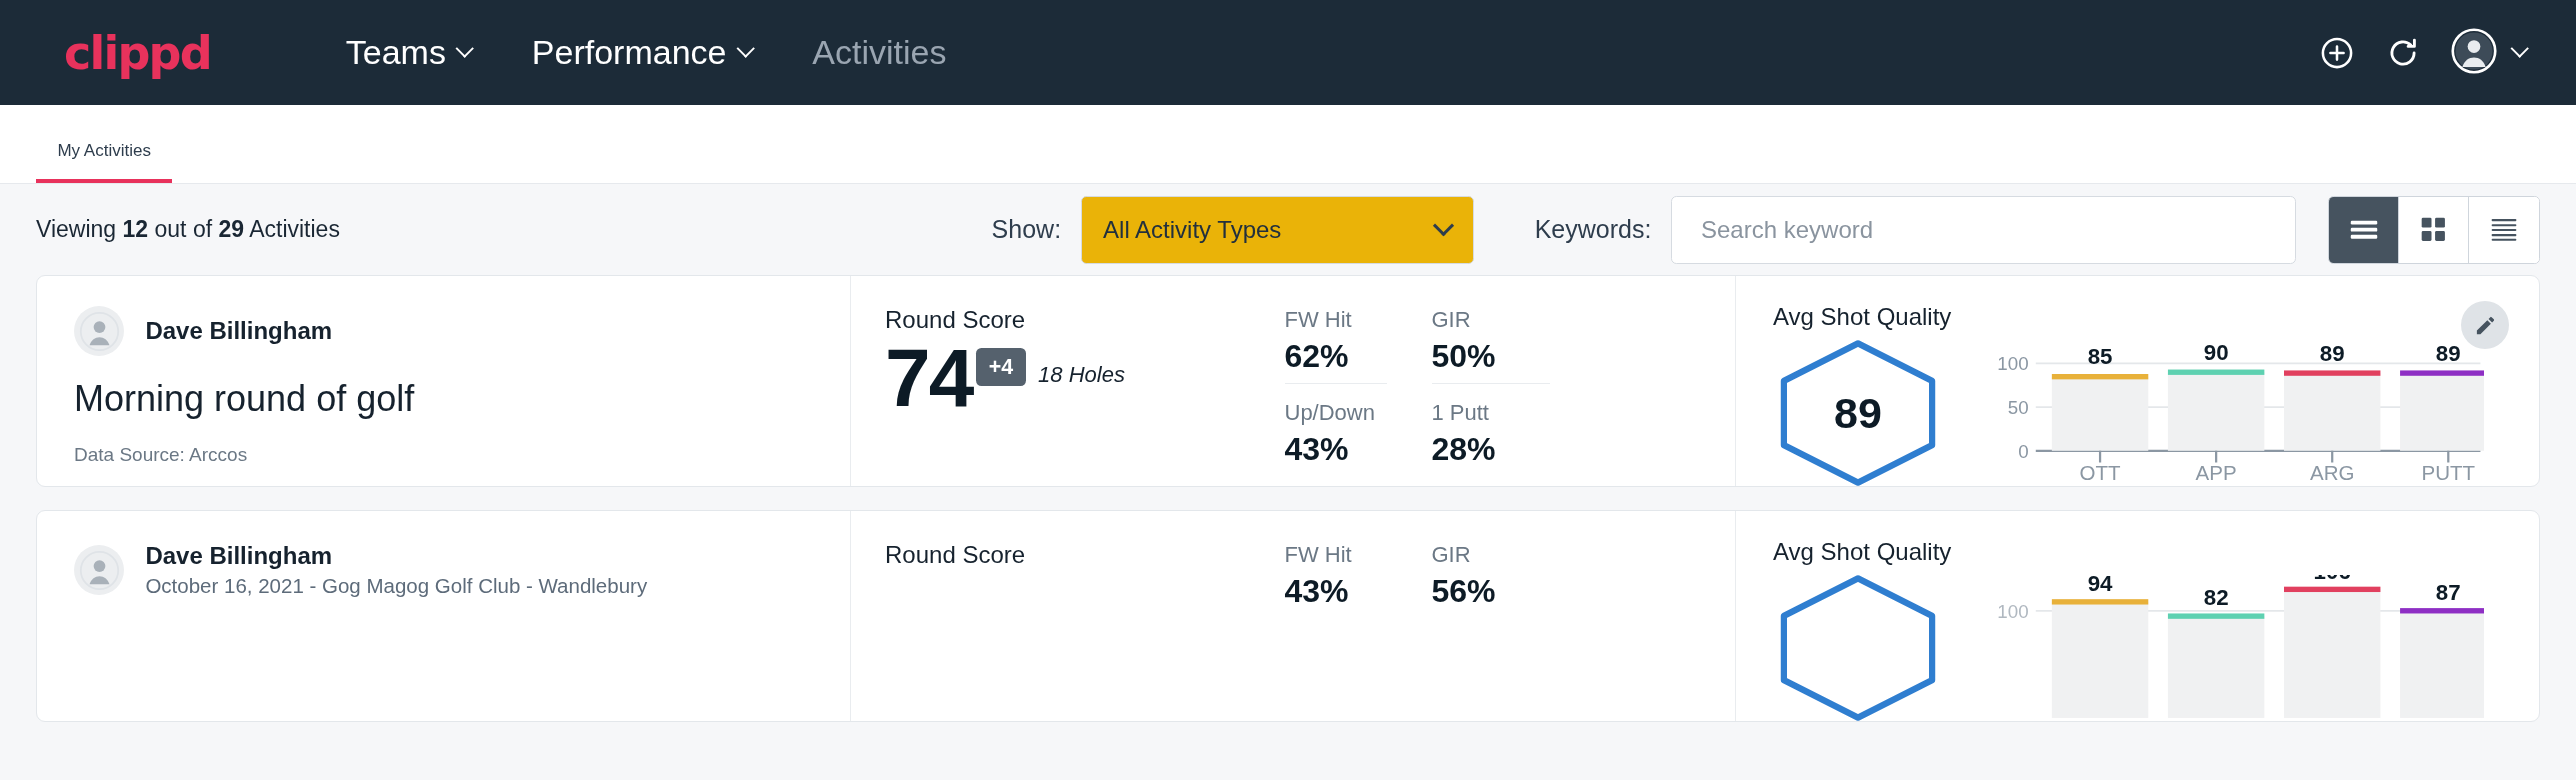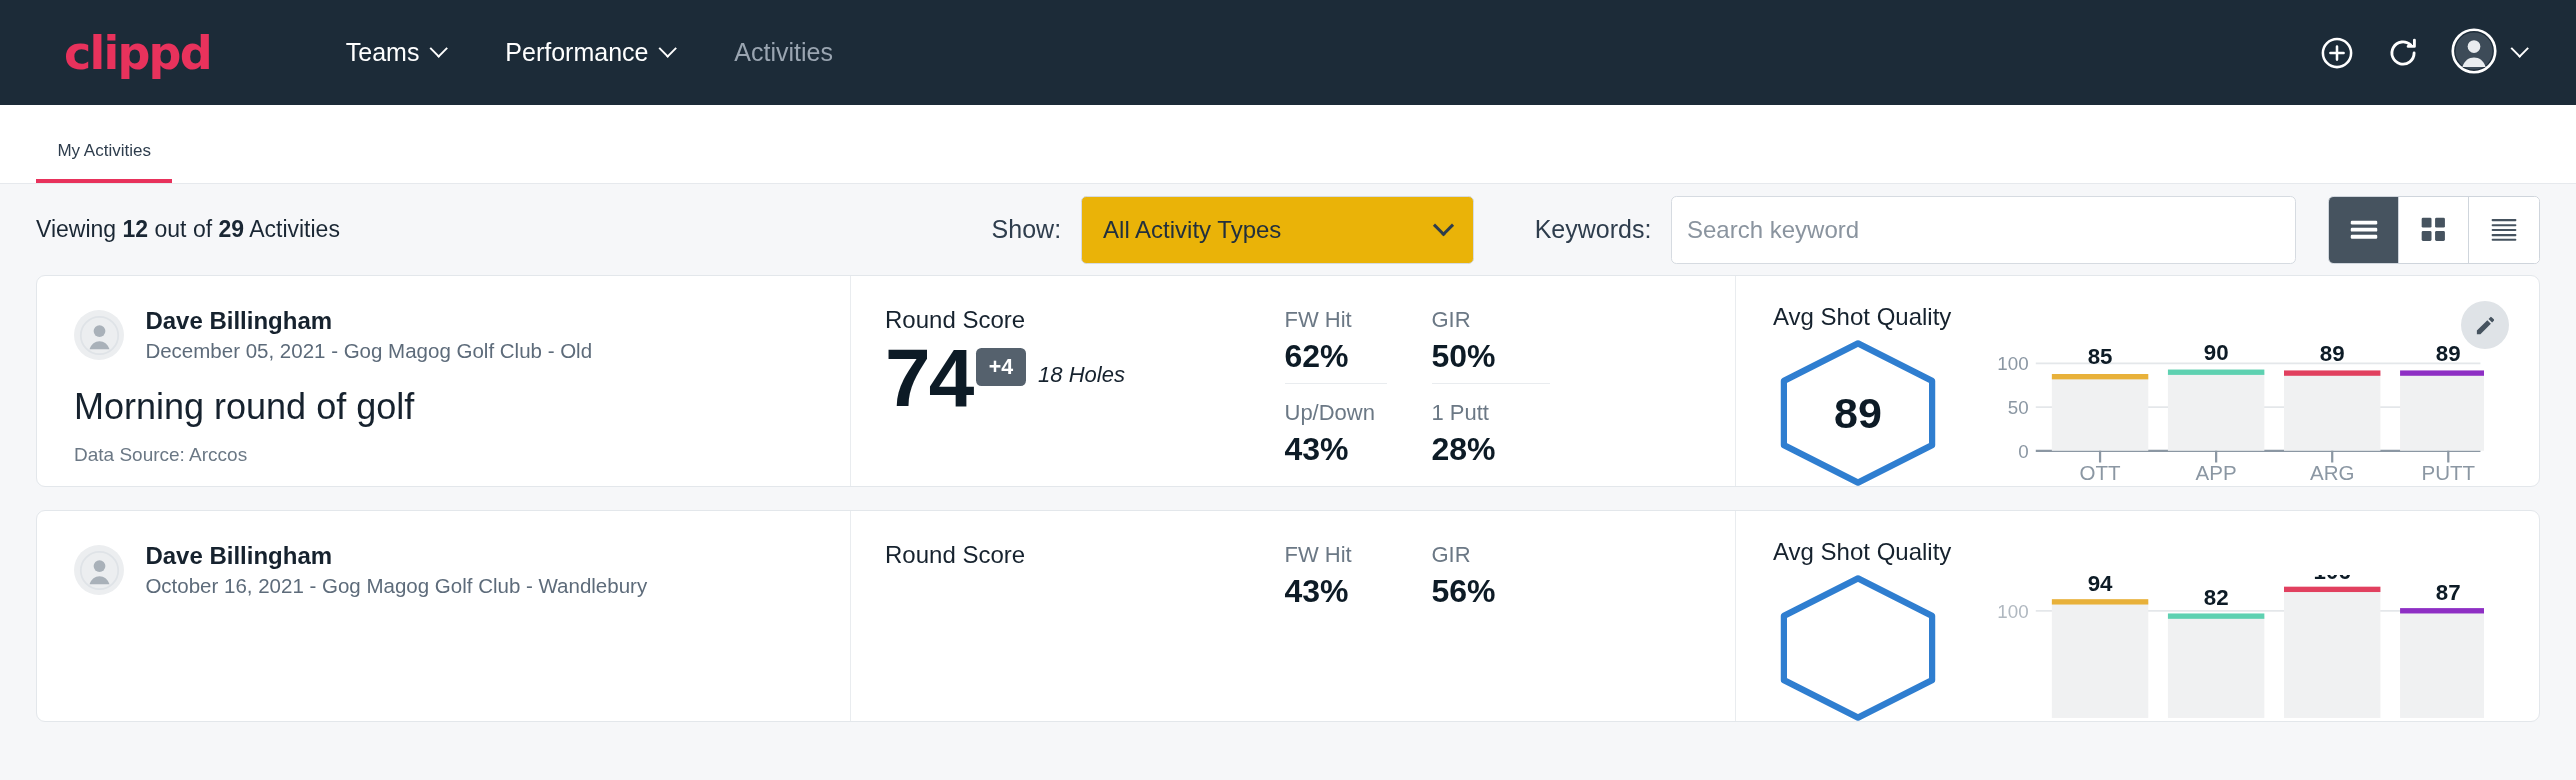--- a/index.html
+++ b/index.html
@@ -31,21 +31,21 @@
     margin-right: 105px;
     line-height: 1;
     font-family: "DejaVu Sans", sans-serif;
   }
   .nav-items { display: flex; align-items: center; gap: 0; }
   .nav-item {
     display: flex;
     align-items: center;
     gap: 12.5px;
     color: #ffffff;
-    font-size: 25px;
+    font-size: 34px;
     padding: 0 30px;
     cursor: pointer;
     white-space: nowrap;
   }
   .nav-item.dim { color: #9aa5b1; }
   .chev {
     display: inline-block;
     width: 13.4px; height: 13.4px;
     border-right: 2.7px solid currentColor;
     border-bottom: 2.7px solid currentColor;
@@ -120,21 +120,21 @@
     border-right: 3.6px solid #2e3d4d;
     border-bottom: 3.6px solid #2e3d4d;
     transform: rotate(45deg) translate(-2.7px,-2.7px);
   }
   .kw-gap { width: 61px; }
   .searchbox {
     width: 625px; height: 68px;
     background: #fff;
     border: 0.9px solid #d6dbe1;
     border-radius: 5.4px;
-    padding: 0 15px;
+    padding: 0 29px;
     font-size: 24px;
     color: #22303d;
     font-family: "Liberation Sans", sans-serif;
   }
   .searchbox::placeholder { color: #8a949f; }
 
   .viewtoggle {
     margin-left: 32px;
     display: flex;
     border: 0.9px solid #cfd5dc;
@@ -377,21 +377,20 @@
       <div class="who">
         <div class="who-avatar">
           <svg width="41" height="41" viewBox="0 0 46 46">
             <circle cx="23" cy="23" r="21" fill="none" stroke="#dfe3e7" stroke-width="2"></circle>
             <circle cx="23" cy="18" r="6.6" fill="#a9b1b9"></circle>
             <path d="M11.8 38.4c2-6 6.2-9 11.2-9s9.2 3 11.2 9z" fill="#a9b1b9"></path>
           </svg>
         </div>
         <div>
           <div class="who-name">Dave Billingham</div>
-          <div class="who-sub">December 05, 2021 - Gog Magog Golf Club - Old</div>
         </div>
       </div>
       <div class="card-title">Morning round of golf</div>
       <div class="data-source">Data Source: Arccos</div>
     </div>
 
     <div class="col-score">
       <div class="sec-label">Round Score</div>
       <div class="score-row">
         <div class="score-num">74</div>

